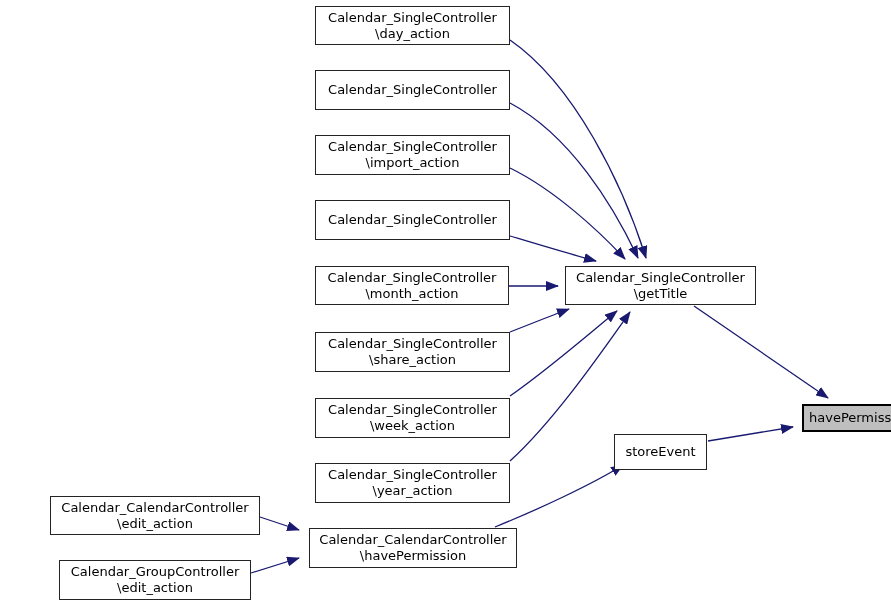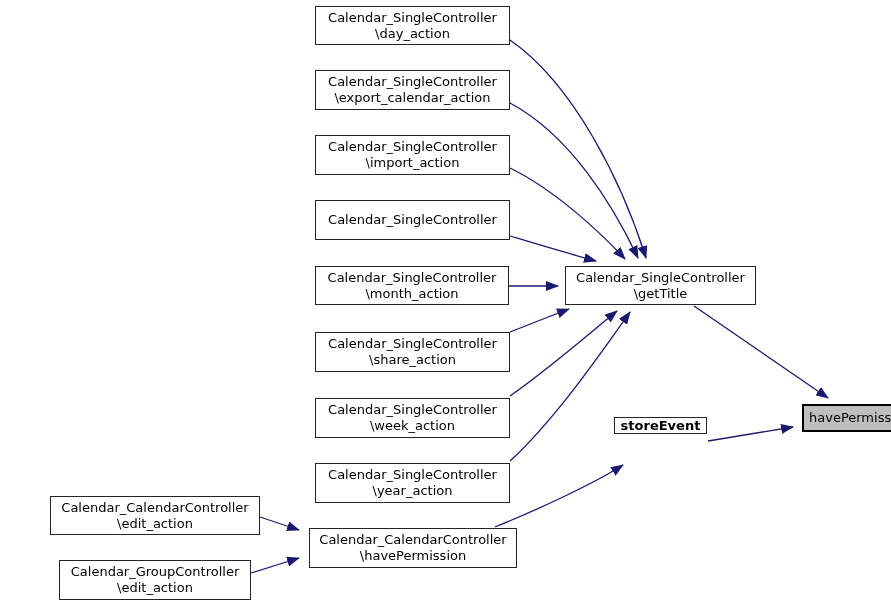--- a/index.html
+++ b/index.html
@@ -74,21 +74,20 @@
       <path d="M215,517 L254,530" class="edge" marker-end="url(#arrowhead)"></path>
       <path d="M206,573 L254,558" class="edge" marker-end="url(#arrowhead)"></path>
     </svg>
   <div id="nodes">
       <div class="node" style="left: 270px; top: 6px; width: 195px; height: 39px;">
         <span class="node-line">Calendar_SingleController</span>
         <span class="node-line">\day_action</span>
       </div>
       <div class="node" style="left: 270px; top: 70px; width: 195px; height: 40px;">
         <span class="node-line">Calendar_SingleController</span>
-        <span class="node-line">\export_calendar_action</span>
       </div>
       <div class="node" style="left: 270px; top: 135px; width: 195px; height: 40px;">
         <span class="node-line">Calendar_SingleController</span>
         <span class="node-line">\import_action</span>
       </div>
       <div class="node" style="left: 270px; top: 200px; width: 195px; height: 40px;">
         <span class="node-line">Calendar_SingleController</span>
       </div>
       <div class="node" style="left: 270px; top: 266px; width: 194px; height: 39px;">
         <span class="node-line">Calendar_SingleController</span>
@@ -106,21 +105,21 @@
         <span class="node-line">Calendar_SingleController</span>
         <span class="node-line">\year_action</span>
       </div>
       <div class="node" style="left: 520px; top: 266px; width: 191px; height: 39px;">
         <span class="node-line">Calendar_SingleController</span>
         <span class="node-line">\getTitle</span>
       </div>
       <div class="node highlight" style="left: 757px; top: 404px; width: 116px; height: 28px;">
         <span class="node-line">havePermission</span>
       </div>
-      <div class="node" style="left: 569px; top: 417px; width: 93px; height: 17px; font-weight: bold;">
+      <div class="node" style="left: 569px; top: 434px; width: 93px; height: 36px;">
         <span class="node-line">storeEvent</span>
       </div>
       <div class="node" style="left: 264px; top: 528px; width: 208px; height: 40px;">
         <span class="node-line">Calendar_CalendarController</span>
         <span class="node-line">\havePermission</span>
       </div>
       <div class="node" style="left: 5px; top: 496px; width: 210px; height: 39px;">
         <span class="node-line">Calendar_CalendarController</span>
         <span class="node-line">\edit_action</span>
       </div>

